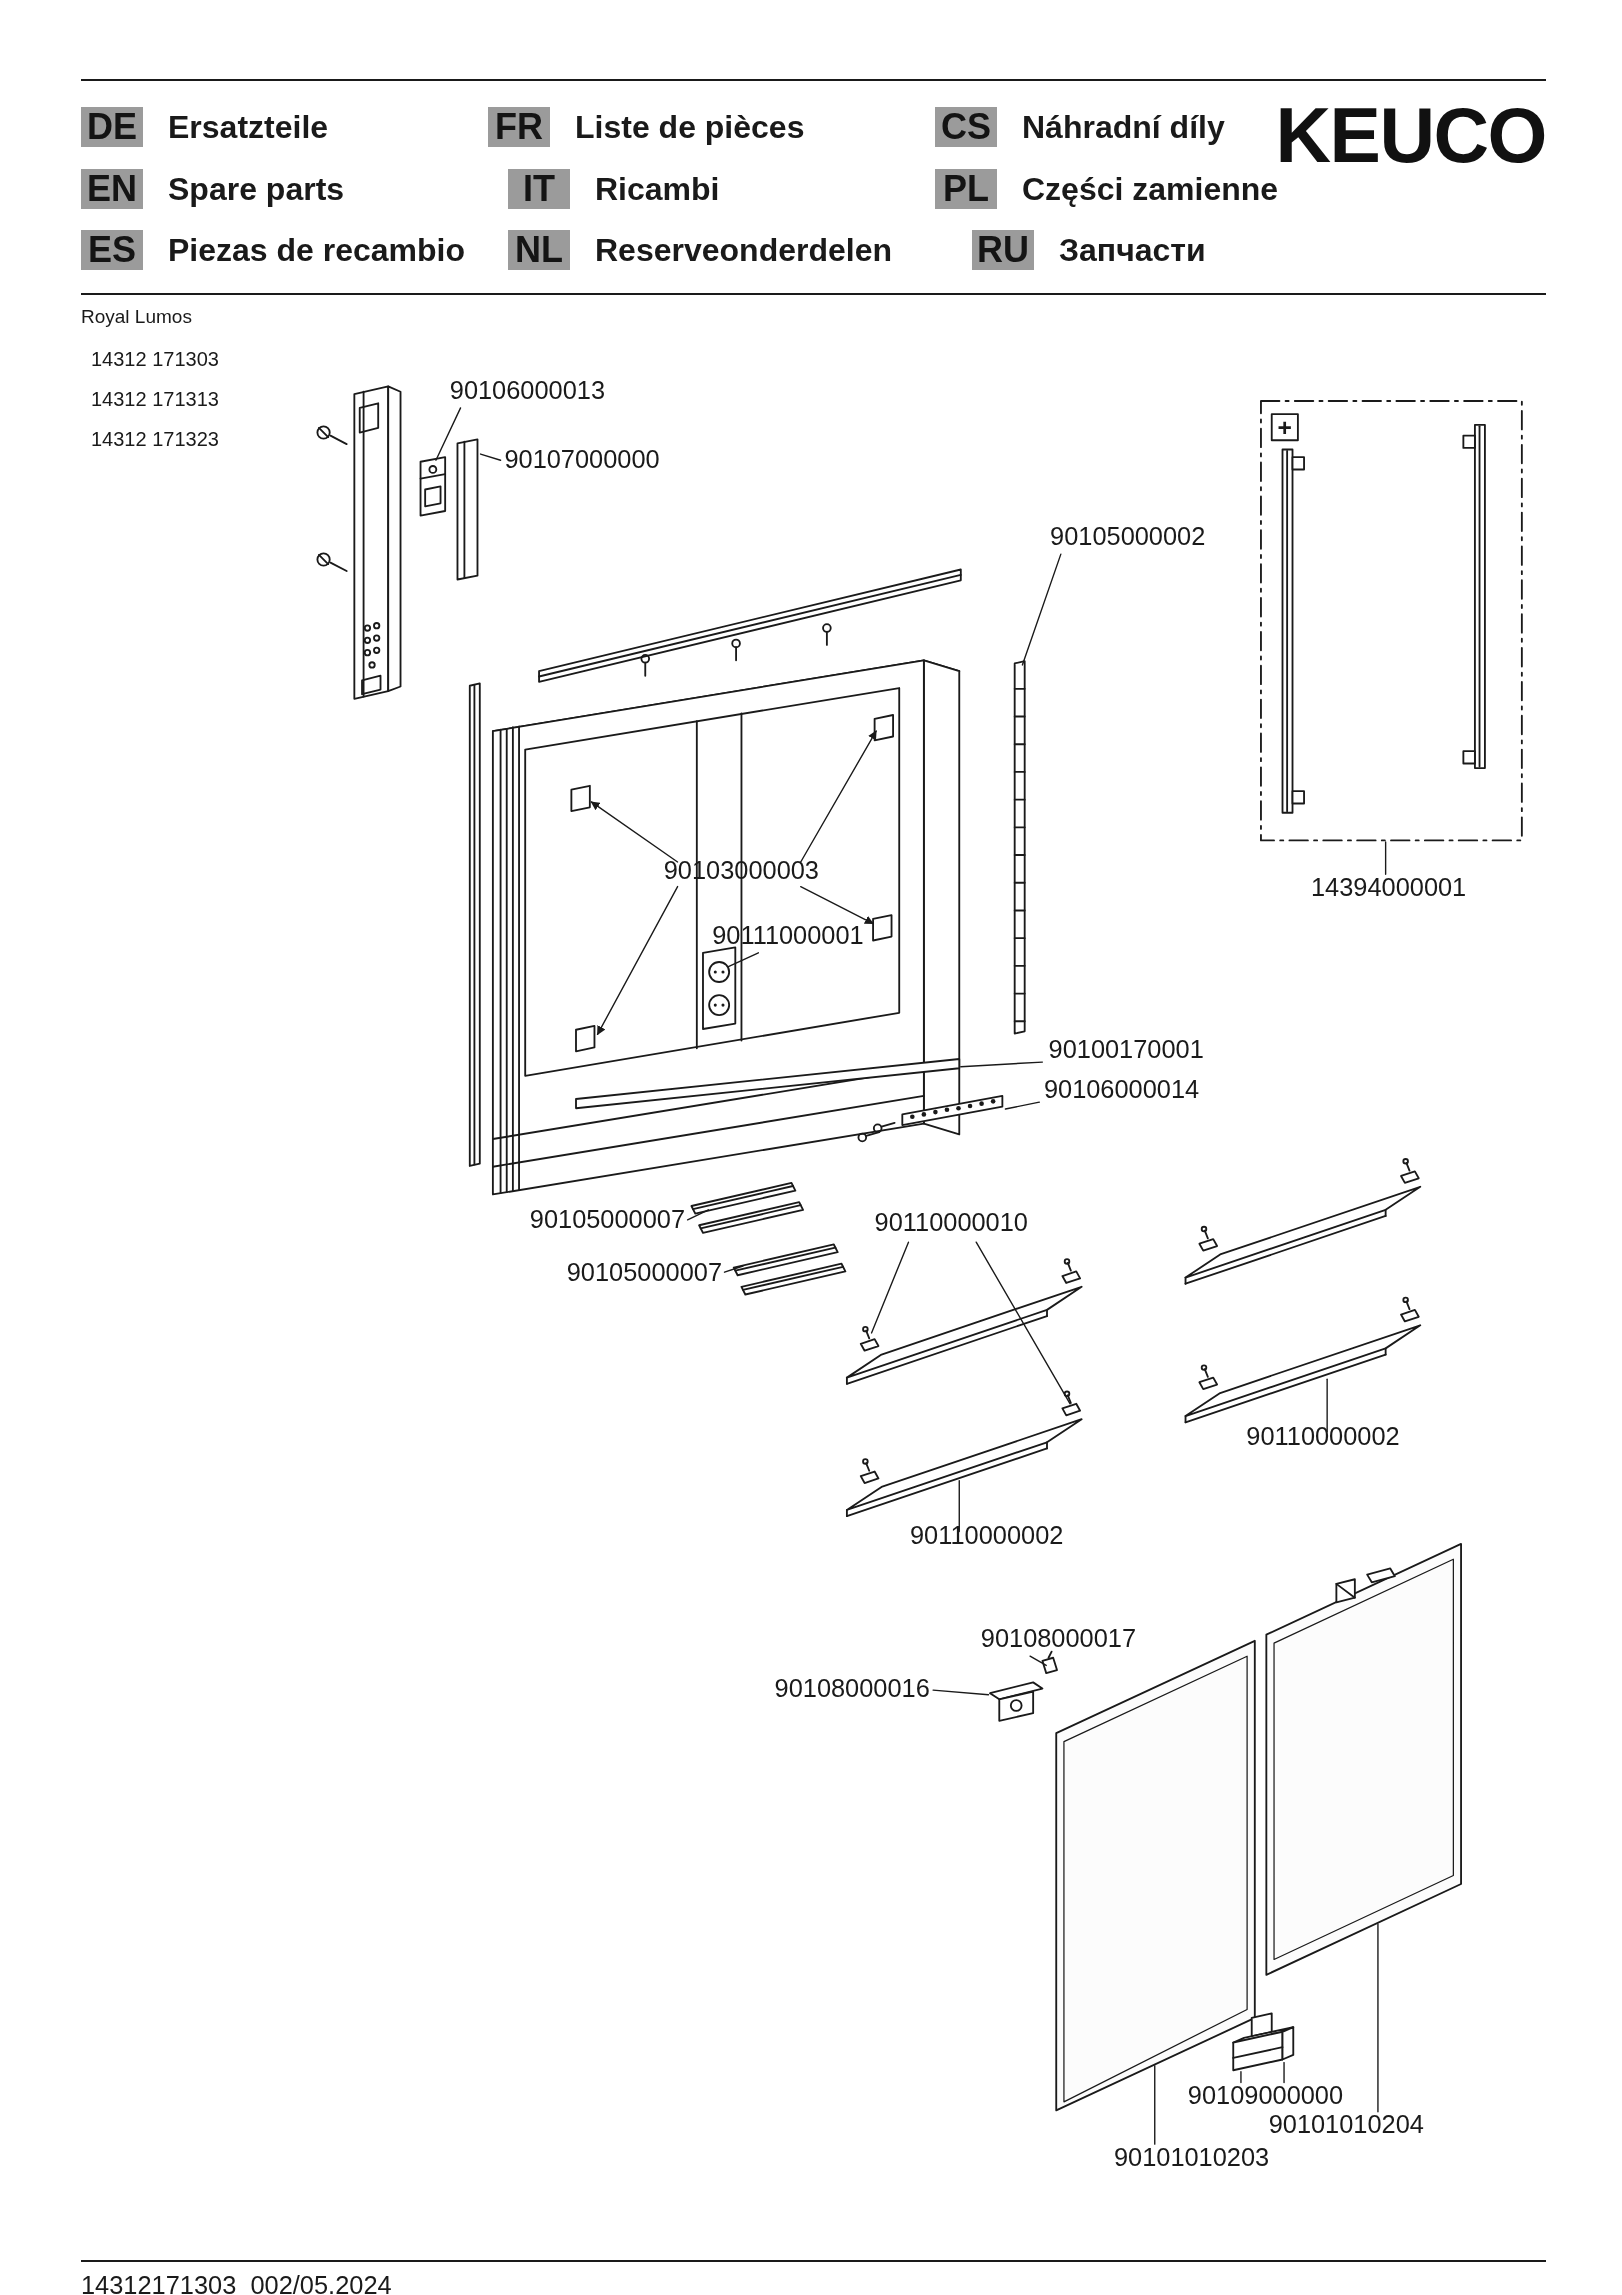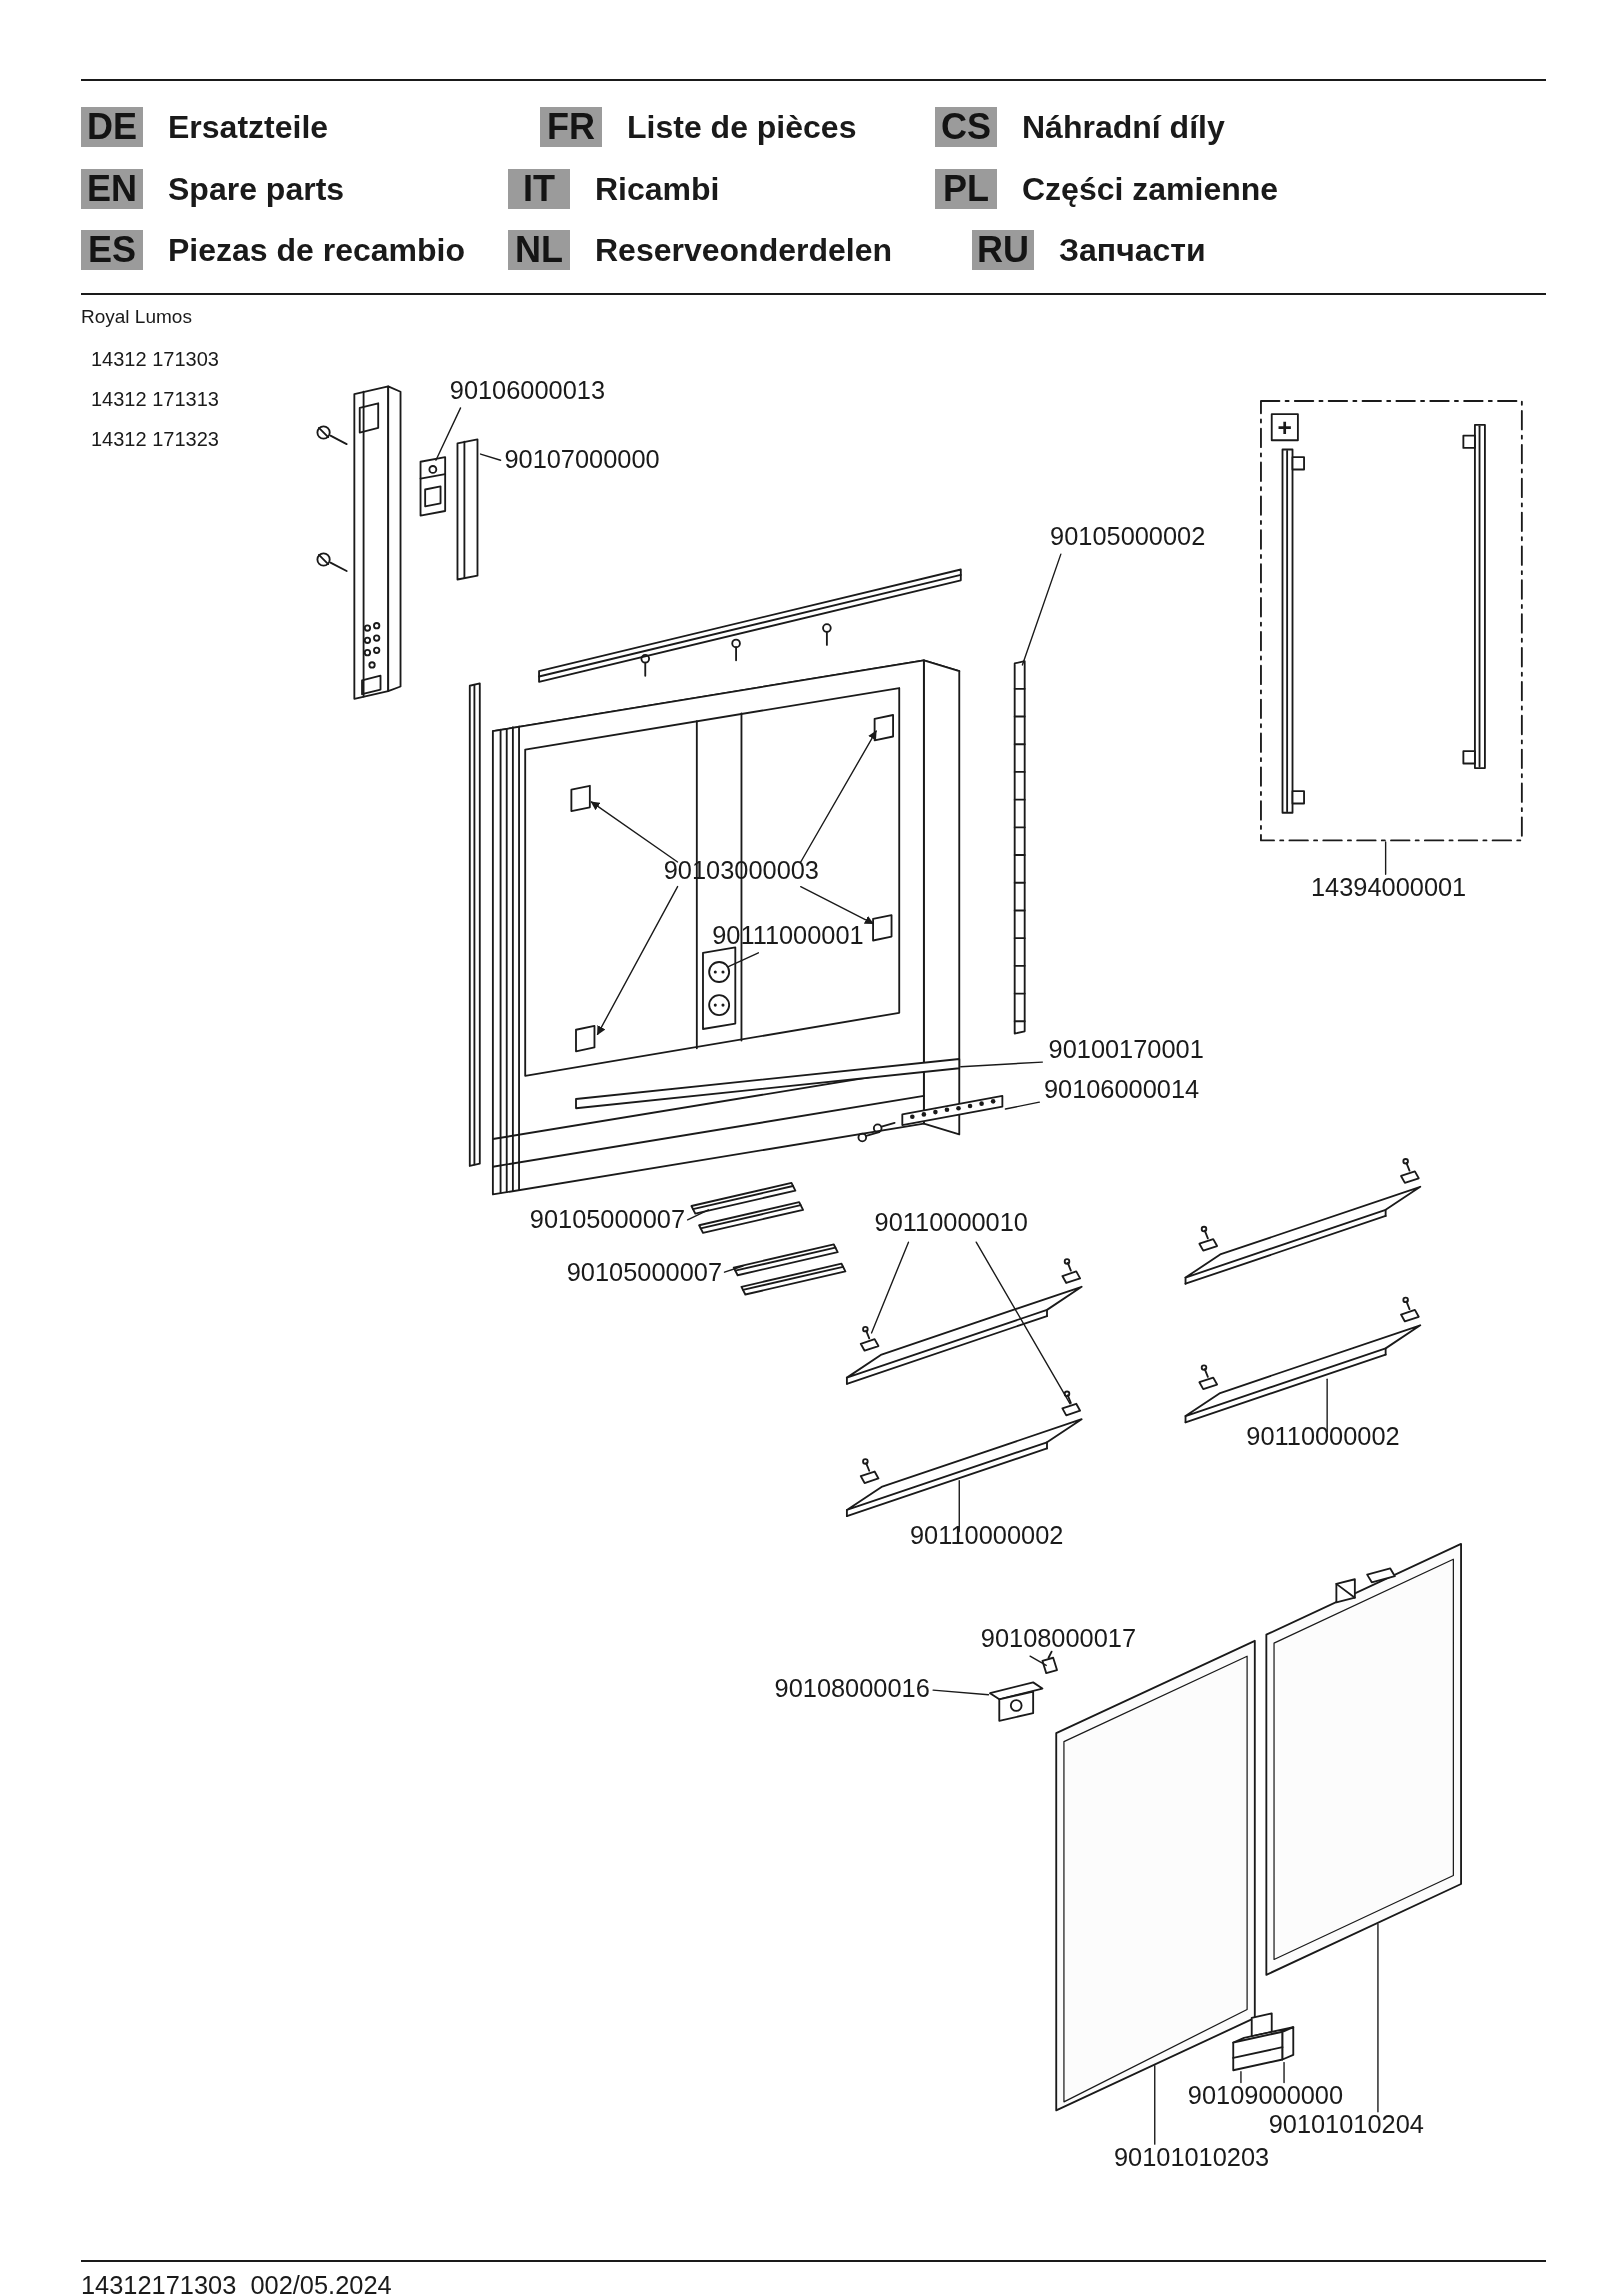--- a/index.html
+++ b/index.html
@@ -41,21 +41,21 @@
     <span class="lang-label">Ersatzteile</span>
   </div>
   <div class="lang-item" style="left:81px;top:169px">
     <span class="badge">EN</span>
     <span class="lang-label">Spare parts</span>
   </div>
   <div class="lang-item" style="left:81px;top:230px">
     <span class="badge">ES</span>
     <span class="lang-label">Piezas de recambio</span>
   </div>
-  <div class="lang-item" style="left:540px;top:107px">
+  <div class="lang-item" style="left:488px;top:107px">
     <span class="badge">FR</span>
     <span class="lang-label">Liste de pièces</span>
   </div>
   <div class="lang-item" style="left:508px;top:169px">
     <span class="badge">IT</span>
     <span class="lang-label">Ricambi</span>
   </div>
   <div class="lang-item" style="left:508px;top:230px">
     <span class="badge">NL</span>
     <span class="lang-label">Reserveonderdelen</span>
@@ -66,20 +66,21 @@
   </div>
   <div class="lang-item" style="left:935px;top:169px">
     <span class="badge">PL</span>
     <span class="lang-label">Części zamienne</span>
   </div>
   <div class="lang-item" style="left:972px;top:230px">
     <span class="badge">RU</span>
     <span class="lang-label">Запчасти</span>
   </div>
 
+  <div class="logo">KEUCO</div>
 
   <div class="rule rule-mid"></div>
 
   <div class="series">Royal Lumos</div>
   <div class="model model-0">14312 171303</div>
   <div class="model model-1">14312 171313</div>
   <div class="model model-2">14312 171323</div>
 
   <svg class="diagram" width="1623" height="2295" viewBox="0 0 2108 2982">
     <defs>

